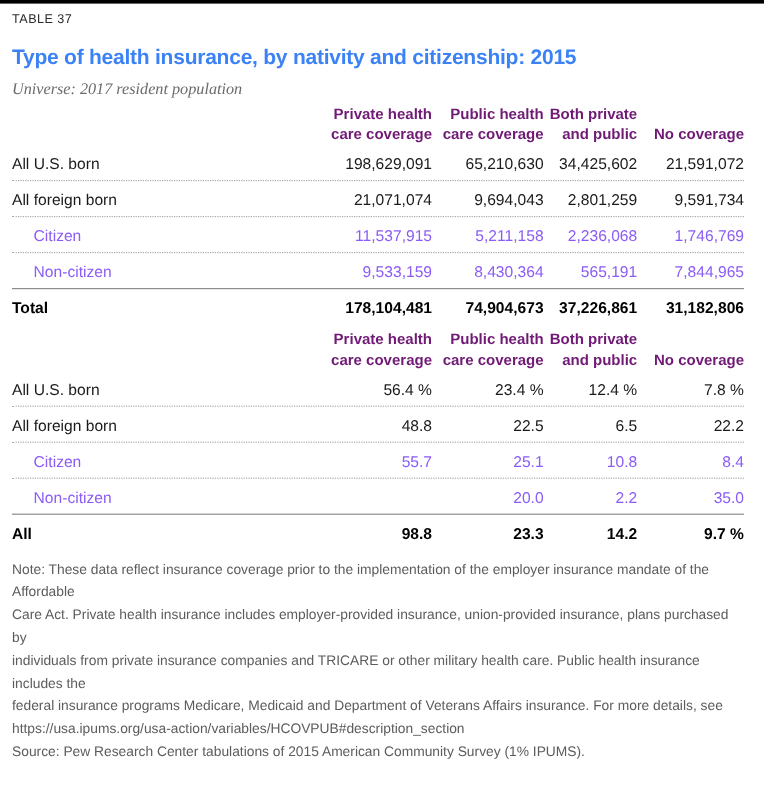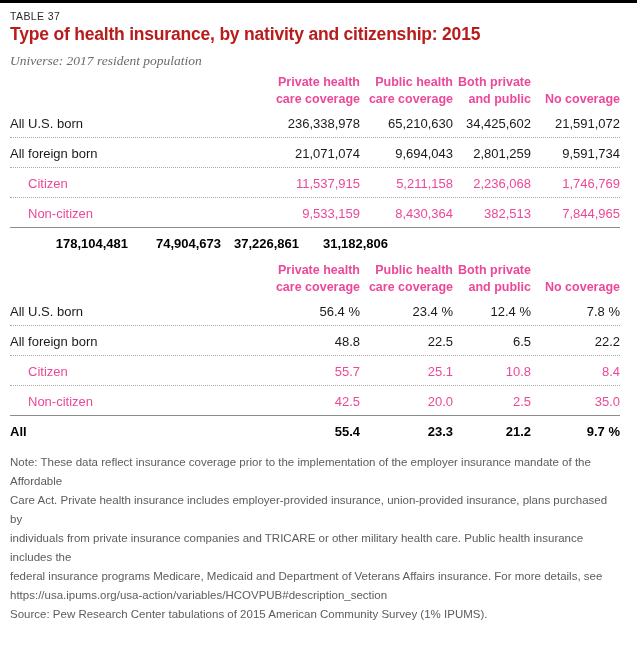--- a/index.html
+++ b/index.html
@@ -15,25 +15,25 @@
   .inner { padding: 0 17px 0 10px; }
 
   .table-number {
     margin-top: 7px;
     font-size: 10.5px;
     letter-spacing: 0.4px;
     color: #2b2b2b;
     line-height: 13px;
   }
   .title {
-    margin: 0 0 0 0;
+    margin: 13px 0 0 0;
     font-size: 17.5px;
     font-weight: bold;
     letter-spacing: -0.2px;
-    color: #b91c1c;
+    color: #3b82f6;
     line-height: 22px;
   }
   .universe {
     margin-top: 8px;
     font-family: "Liberation Serif", serif;
     font-style: italic;
     font-size: 13.5px;
     color: #6b6b6b;
     line-height: 16px;
   }
@@ -41,34 +41,34 @@
   .thead {
     display: flex;
     align-items: flex-end;
     margin-top: 5px;
   }
   .thead .hdr {
     font-weight: bold;
     font-size: 12.5px;
     line-height: 17px;
     white-space: pre-line;
-    color: #ec4899;
+    color: #701a75;
   }
   .lbl { flex: 1; font-size: 13px; line-height: 16px; }
   .val { text-align: right; font-size: 13px; line-height: 16px; }
   .c1 { width: 118px; } .c2 { width: 93px; } .c3 { width: 78px; } .c4 { width: 89px; }
 
   .trow {
     display: flex;
     align-items: flex-end;
     padding: 8px 0 5px 0;
     border-bottom: 1px dotted #a9a9a9;
   }
   .trow.nb { border-bottom: none; }
-  .trow.sub { color: #ec4899; }
+  .trow.sub { color: #8b5cf6; }
   .trow.sub .lbl { padding-left: 18px; }
   .trow.total {
     border-bottom: none;
     border-top: 1px solid #8c8c8c;
     font-weight: bold;
     color: #000;
   }
 
   .section-title {
     margin-top: 24px;
@@ -104,21 +104,21 @@
 care coverage</span>
       <span class="val hdr c2">Public health
 care coverage</span>
       <span class="val hdr c3">Both private
 and public</span>
       <span class="val hdr c4">No coverage</span>
     </div>
 
     <div class="trow">
       <span class="lbl">All U.S. born</span>
-      <span class="val c1">236,338,978</span>
+      <span class="val c1">198,629,091</span>
       <span class="val c2">65,210,630</span>
       <span class="val c3">34,425,602</span>
       <span class="val c4">21,591,072</span>
     </div>
     <div class="trow">
       <span class="lbl">All foreign born</span>
       <span class="val c1">21,071,074</span>
       <span class="val c2">9,694,043</span>
       <span class="val c3">2,801,259</span>
       <span class="val c4">9,591,734</span>
@@ -127,24 +127,25 @@
       <span class="lbl">Citizen</span>
       <span class="val c1">11,537,915</span>
       <span class="val c2">5,211,158</span>
       <span class="val c3">2,236,068</span>
       <span class="val c4">1,746,769</span>
     </div>
     <div class="trow sub nb">
       <span class="lbl">Non-citizen</span>
       <span class="val c1">9,533,159</span>
       <span class="val c2">8,430,364</span>
-      <span class="val c3">382,513</span>
+      <span class="val c3">565,191</span>
       <span class="val c4">7,844,965</span>
     </div>
     <div class="trow total">
+      <span class="lbl">Total</span>
       <span class="val c1">178,104,481</span>
       <span class="val c2">74,904,673</span>
       <span class="val c3">37,226,861</span>
       <span class="val c4">31,182,806</span>
     </div>
 
 
     <div class="thead">
       <span class="lbl"></span>
       <span class="val hdr c1">Private health
@@ -172,30 +173,29 @@
     </div>
     <div class="trow sub">
       <span class="lbl">Citizen</span>
       <span class="val c1">55.7</span>
       <span class="val c2">25.1</span>
       <span class="val c3">10.8</span>
       <span class="val c4">8.4</span>
     </div>
     <div class="trow sub nb">
       <span class="lbl">Non-citizen</span>
-      <span class="val c1">42.5</span>
       <span class="val c2">20.0</span>
-      <span class="val c3">2.5</span>
+      <span class="val c3">2.2</span>
       <span class="val c4">35.0</span>
     </div>
     <div class="trow total">
       <span class="lbl">All</span>
-      <span class="val c1">55.4</span>
+      <span class="val c1">98.8</span>
       <span class="val c2">23.3</span>
-      <span class="val c3">21.2</span>
+      <span class="val c3">14.2</span>
       <span class="val c4">9.7 %</span>
     </div>
 
     <div class="note">Note: These data reflect insurance coverage prior to the implementation of the employer insurance mandate of the Affordable
 Care Act. Private health insurance includes employer-provided insurance, union-provided insurance, plans purchased by
 individuals from private insurance companies and TRICARE or other military health care. Public health insurance includes the
 federal insurance programs Medicare, Medicaid and Department of Veterans Affairs insurance. For more details, see
 https://usa.ipums.org/usa-action/variables/HCOVPUB#description_section</div>
     <div class="note follow">Source: Pew Research Center tabulations of 2015 American Community Survey (1% IPUMS).</div>
 

